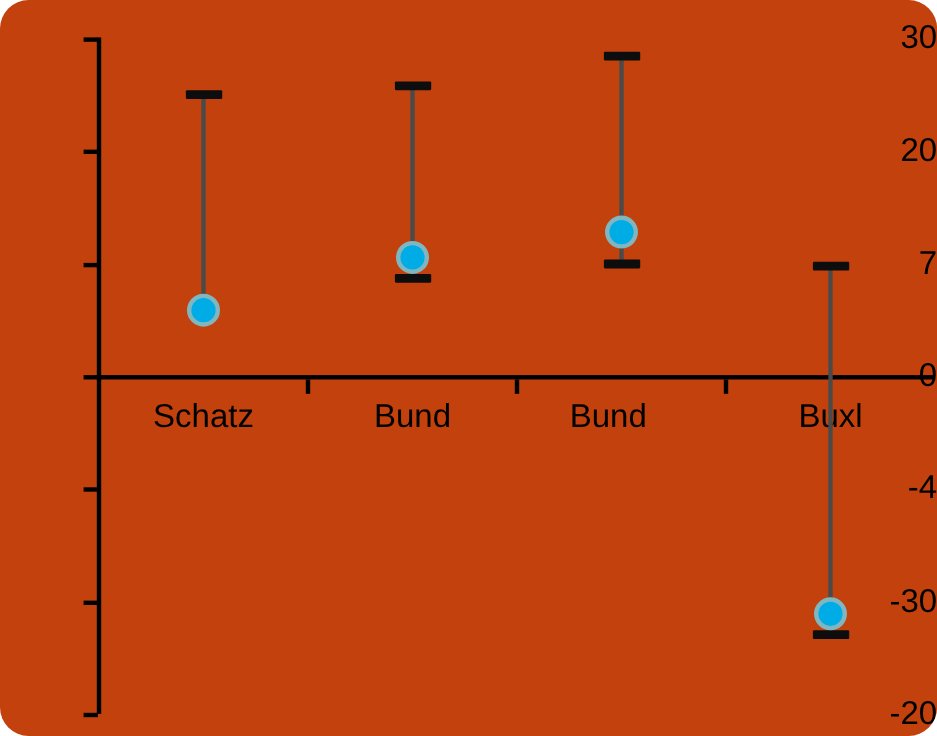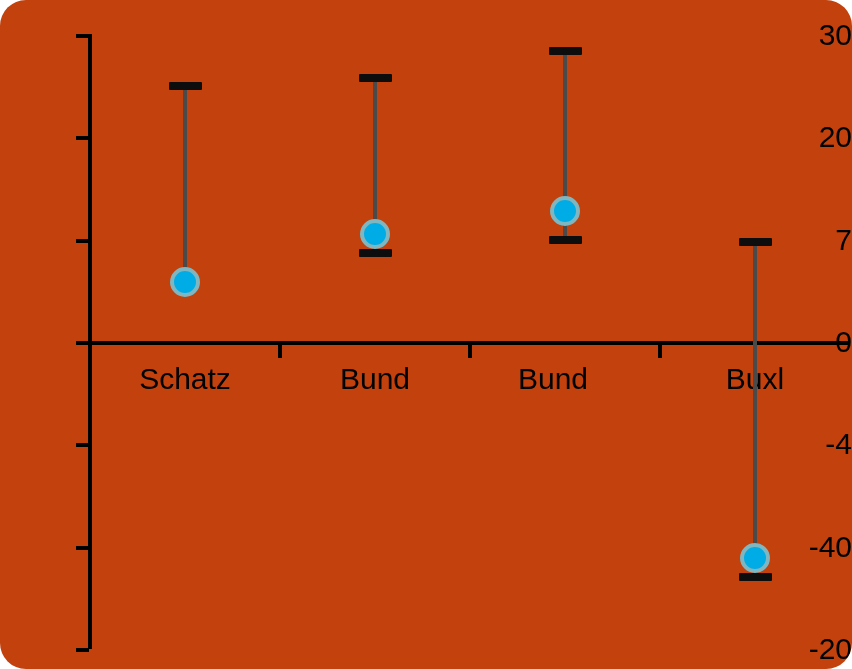--- a/index.html
+++ b/index.html
@@ -111,21 +111,21 @@
       <div class="y-tick-label" style="top: 20px;">30</div>
       <div class="y-tick" style="top: 136.333px;"></div>
       <div class="y-tick-label" style="top: 122.333px;">20</div>
       <div class="y-tick" style="top: 238.667px;"></div>
       <div class="y-tick-label" style="top: 224.667px;">7</div>
       <div class="y-tick" style="top: 341px;"></div>
       <div class="y-tick-label" style="top: 327px;">0</div>
       <div class="y-tick" style="top: 443.333px;"></div>
       <div class="y-tick-label" style="top: 429.333px;">-4</div>
       <div class="y-tick" style="top: 545.667px;"></div>
-      <div class="y-tick-label" style="top: 531.667px;">-40</div>
+      <div class="y-tick-label" style="top: 531.667px;">-30</div>
       <div class="y-tick" style="top: 648px;"></div>
       <div class="y-tick-label" style="top: 634px;">-20</div>
     </div>
 
   <div class="x-axis-line"></div>
   <div id="x-ticks">
       <div class="x-tick" style="left: 278px;"></div>
       <div class="x-tick" style="left: 468px;"></div>
       <div class="x-tick" style="left: 658px;"></div>
     </div>

